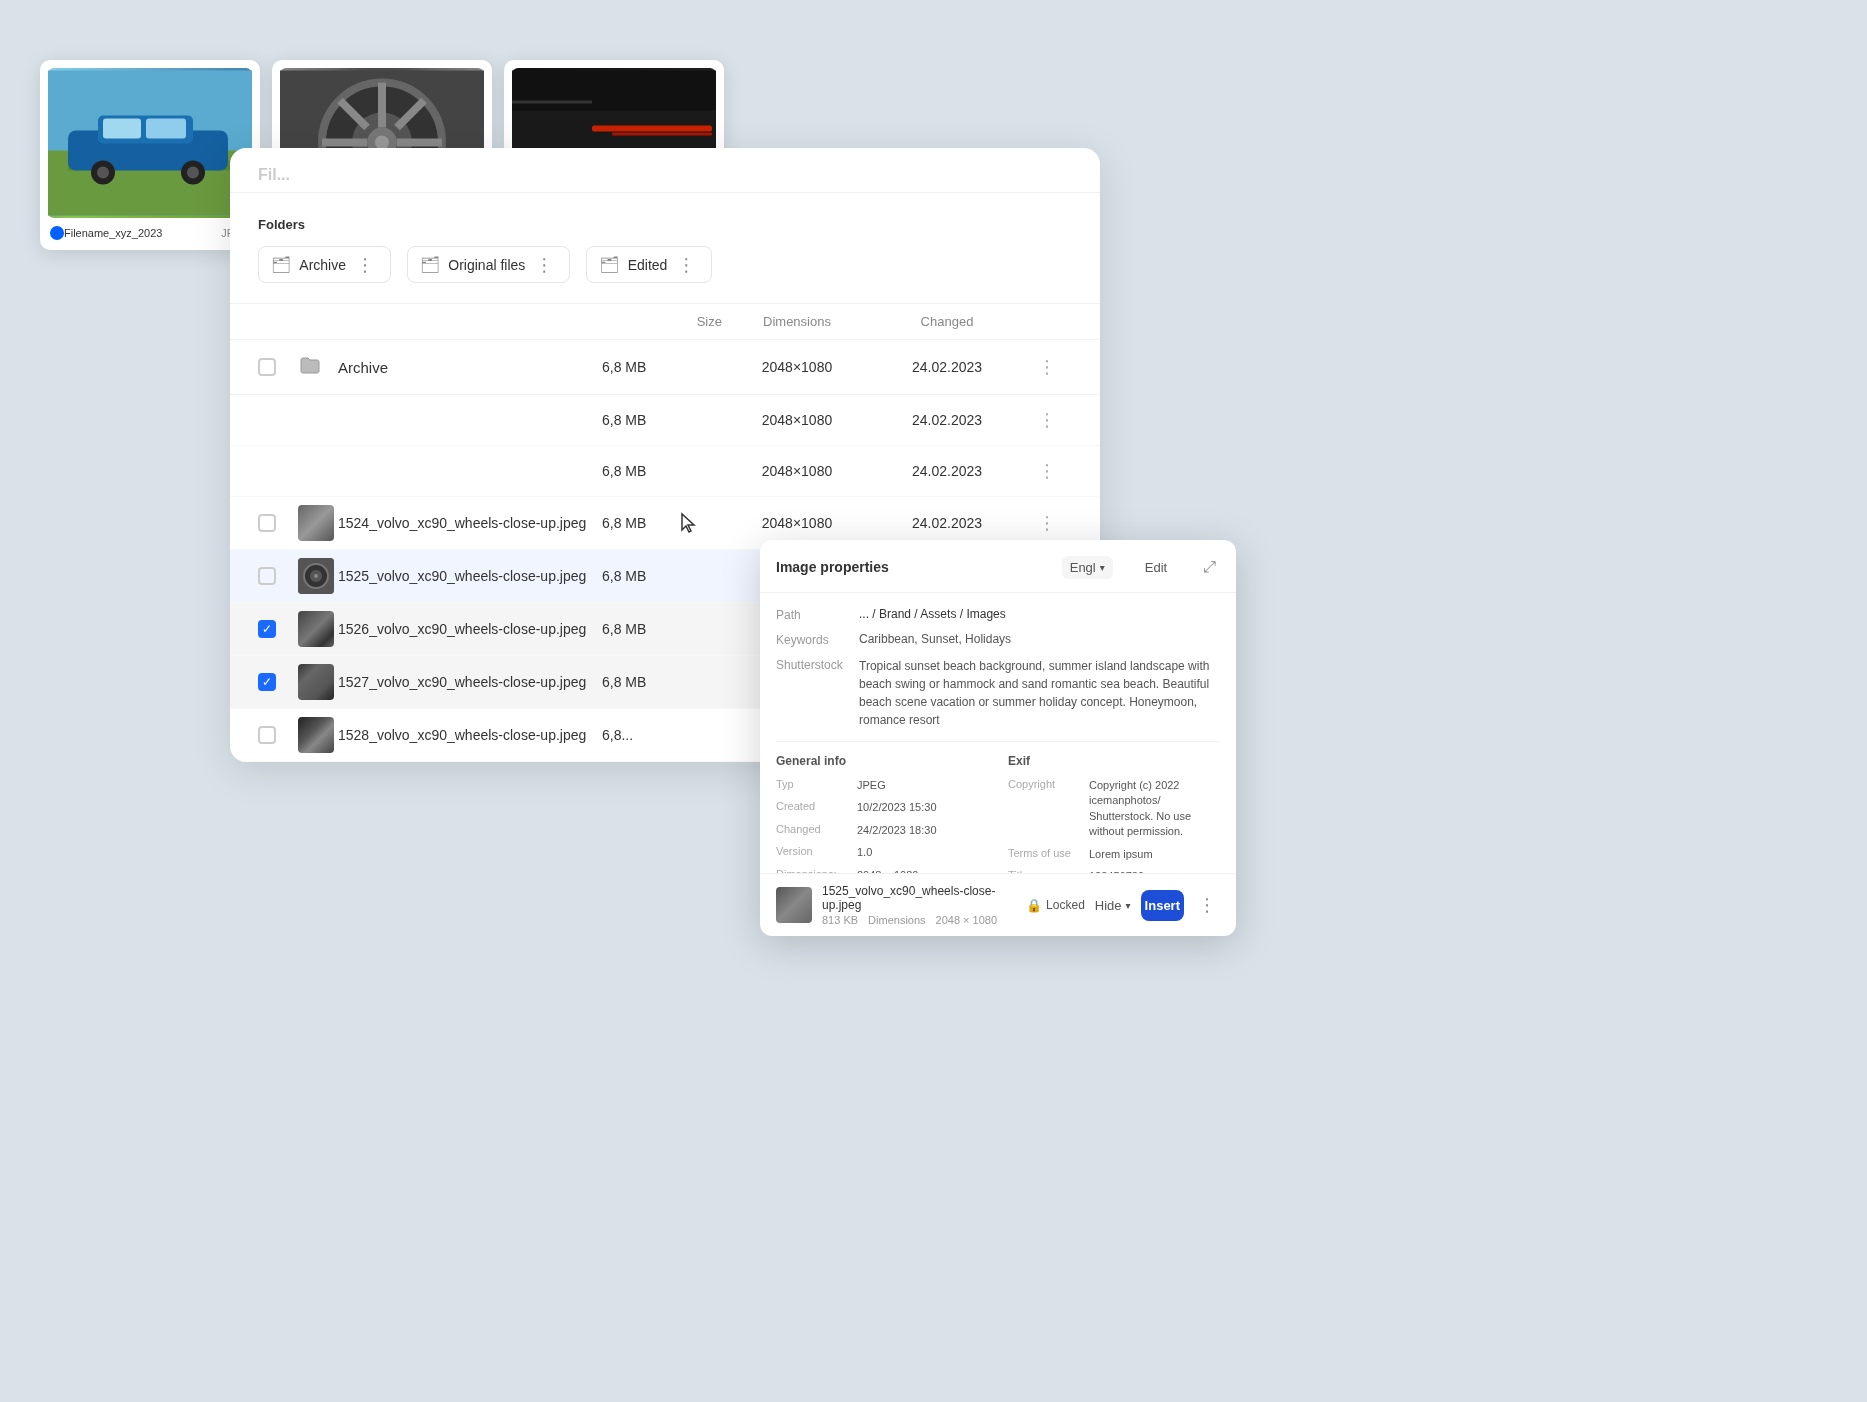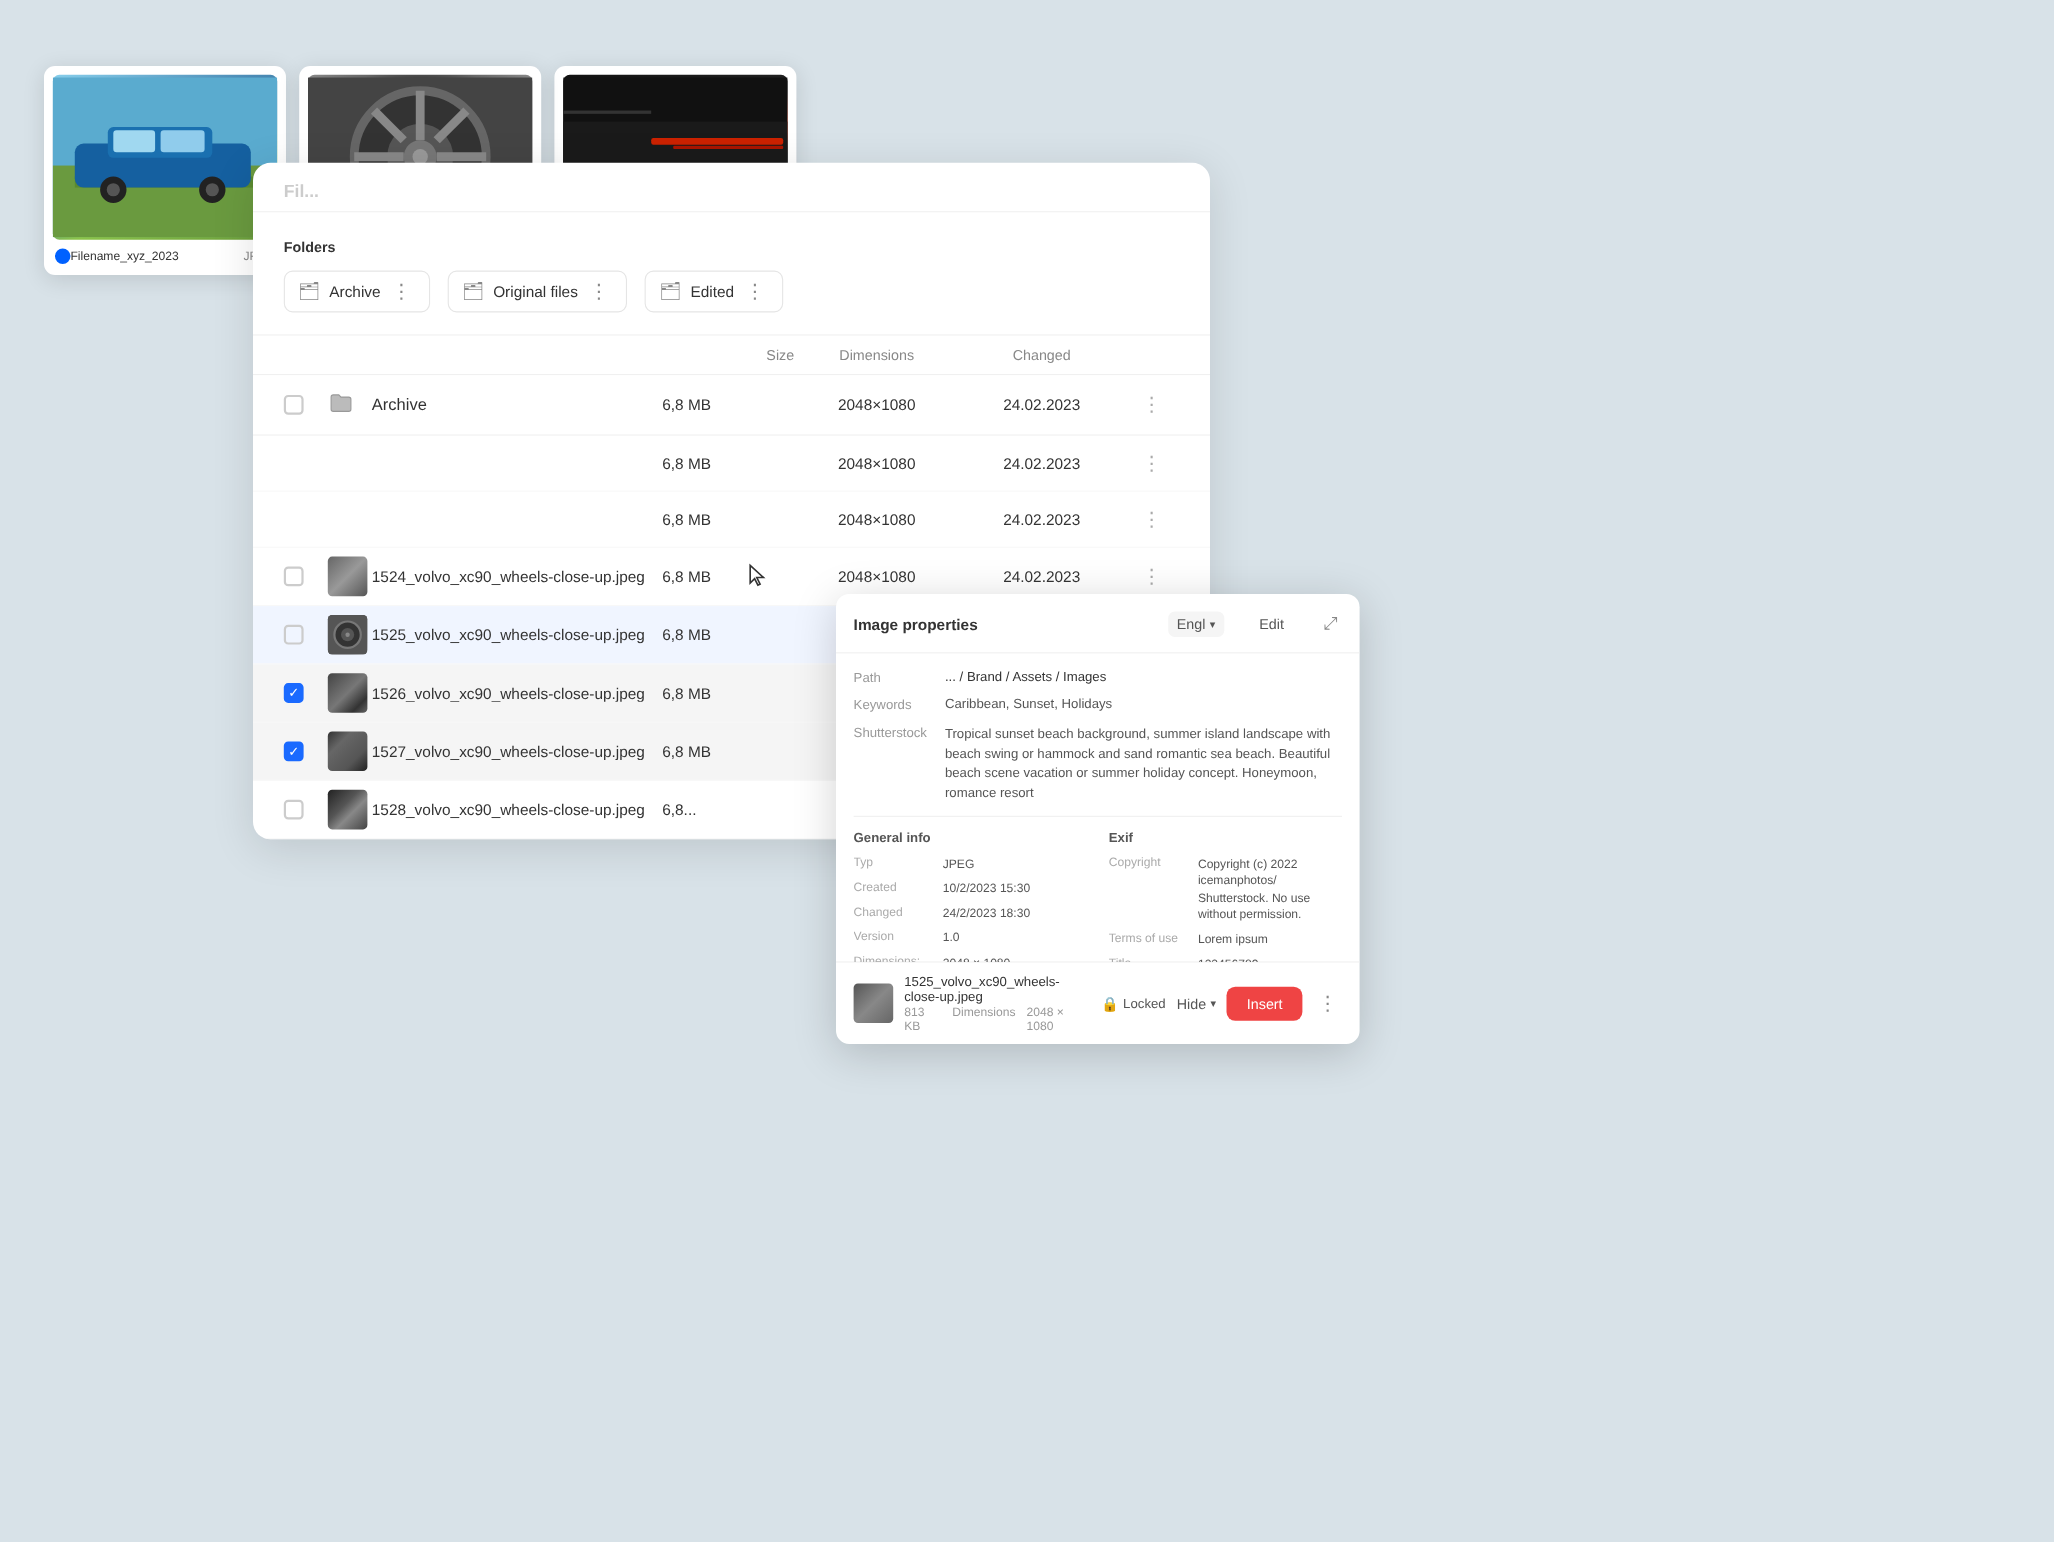--- a/index.html
+++ b/index.html
@@ -462,27 +462,27 @@
       align-items: center;
       gap: 4px;
       font-size: 13px;
       color: #555;
       background: none;
       border: none;
       cursor: pointer;
     }
 
     .insert-btn {
-      background: #ef4444;
+      background: #1d4ed8;
       color: white;
       border: none;
       border-radius: 8px;
-      padding: 8px 18px;
+      padding: 8px 4px;
       font-size: 13px;
-      font-weight: 400;
+      font-weight: 700;
       cursor: pointer;
     }
 
     .footer-more {
       background: none;
       border: none;
       color: #888;
       font-size: 18px;
       cursor: pointer;
       padding: 4px;

